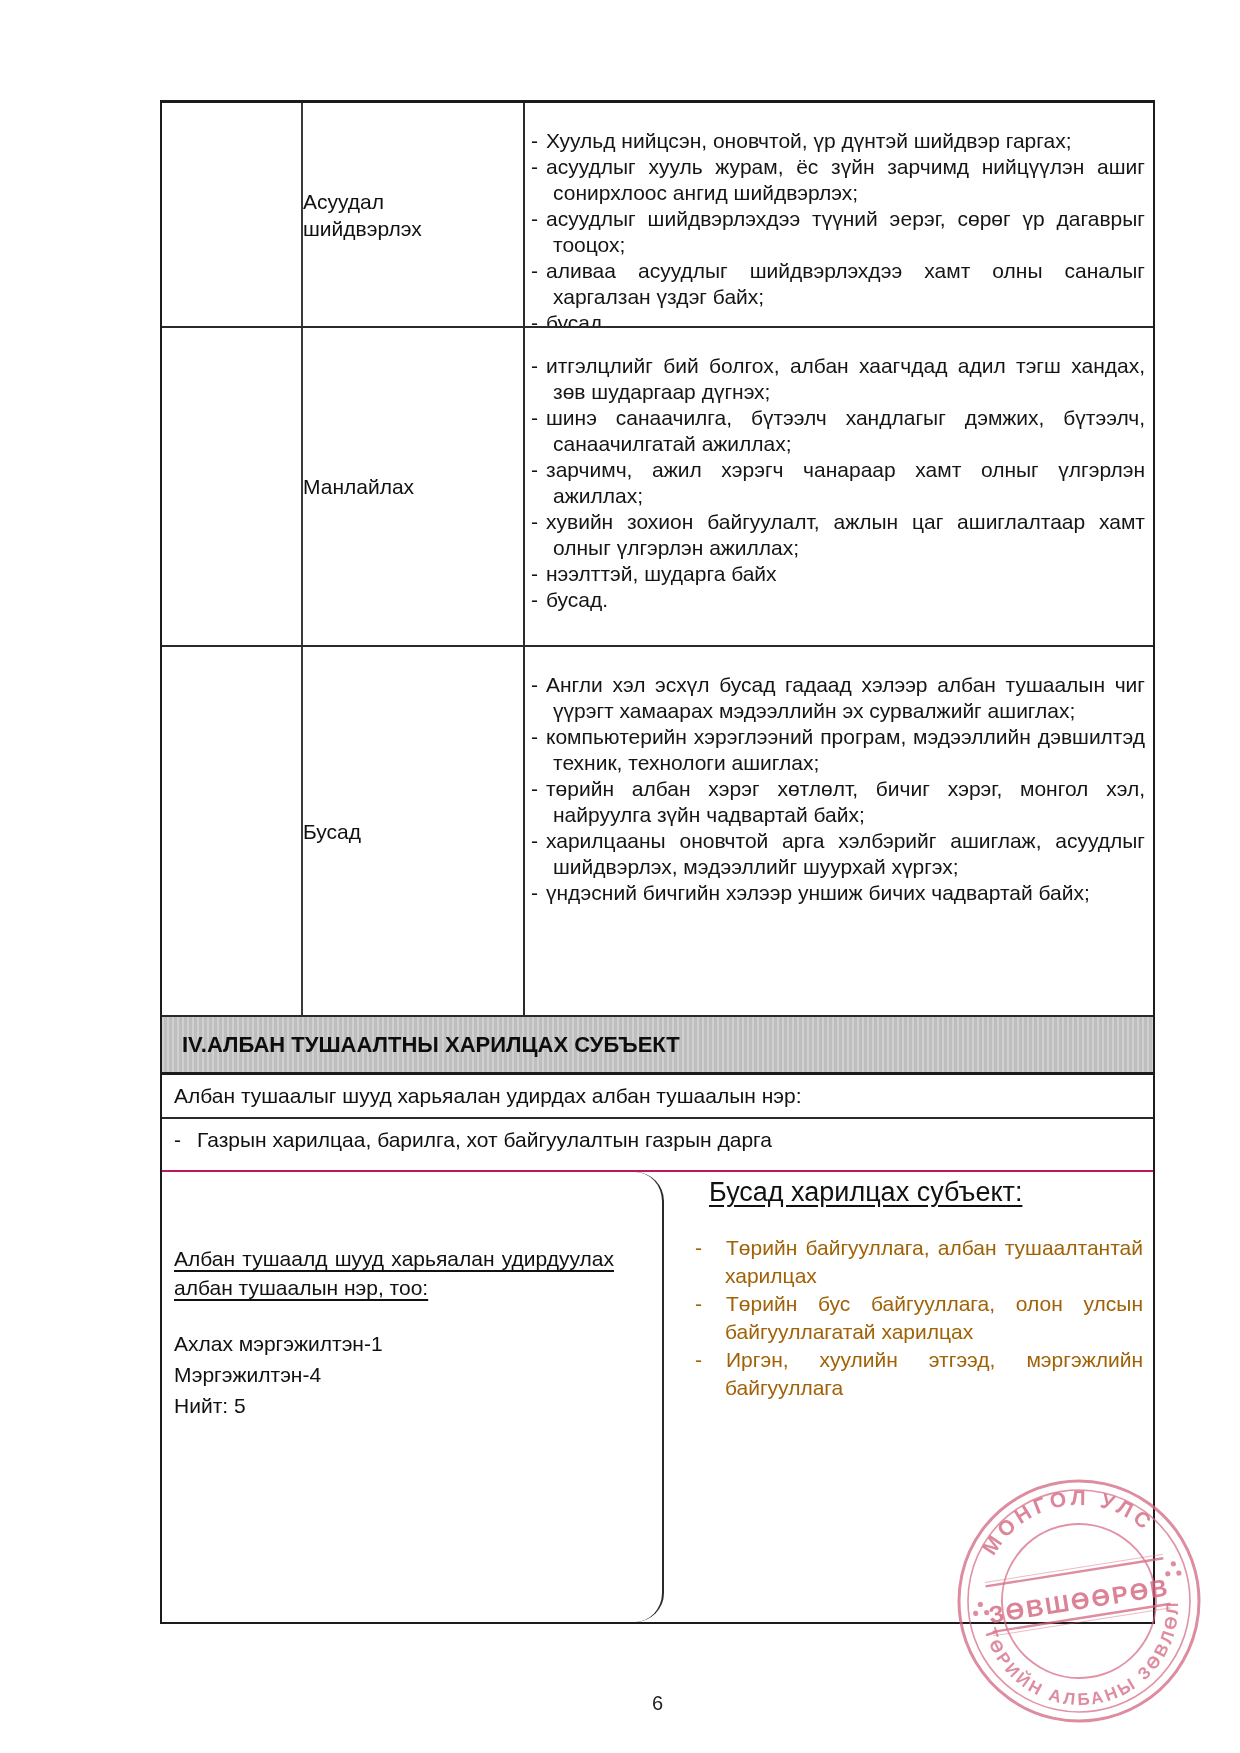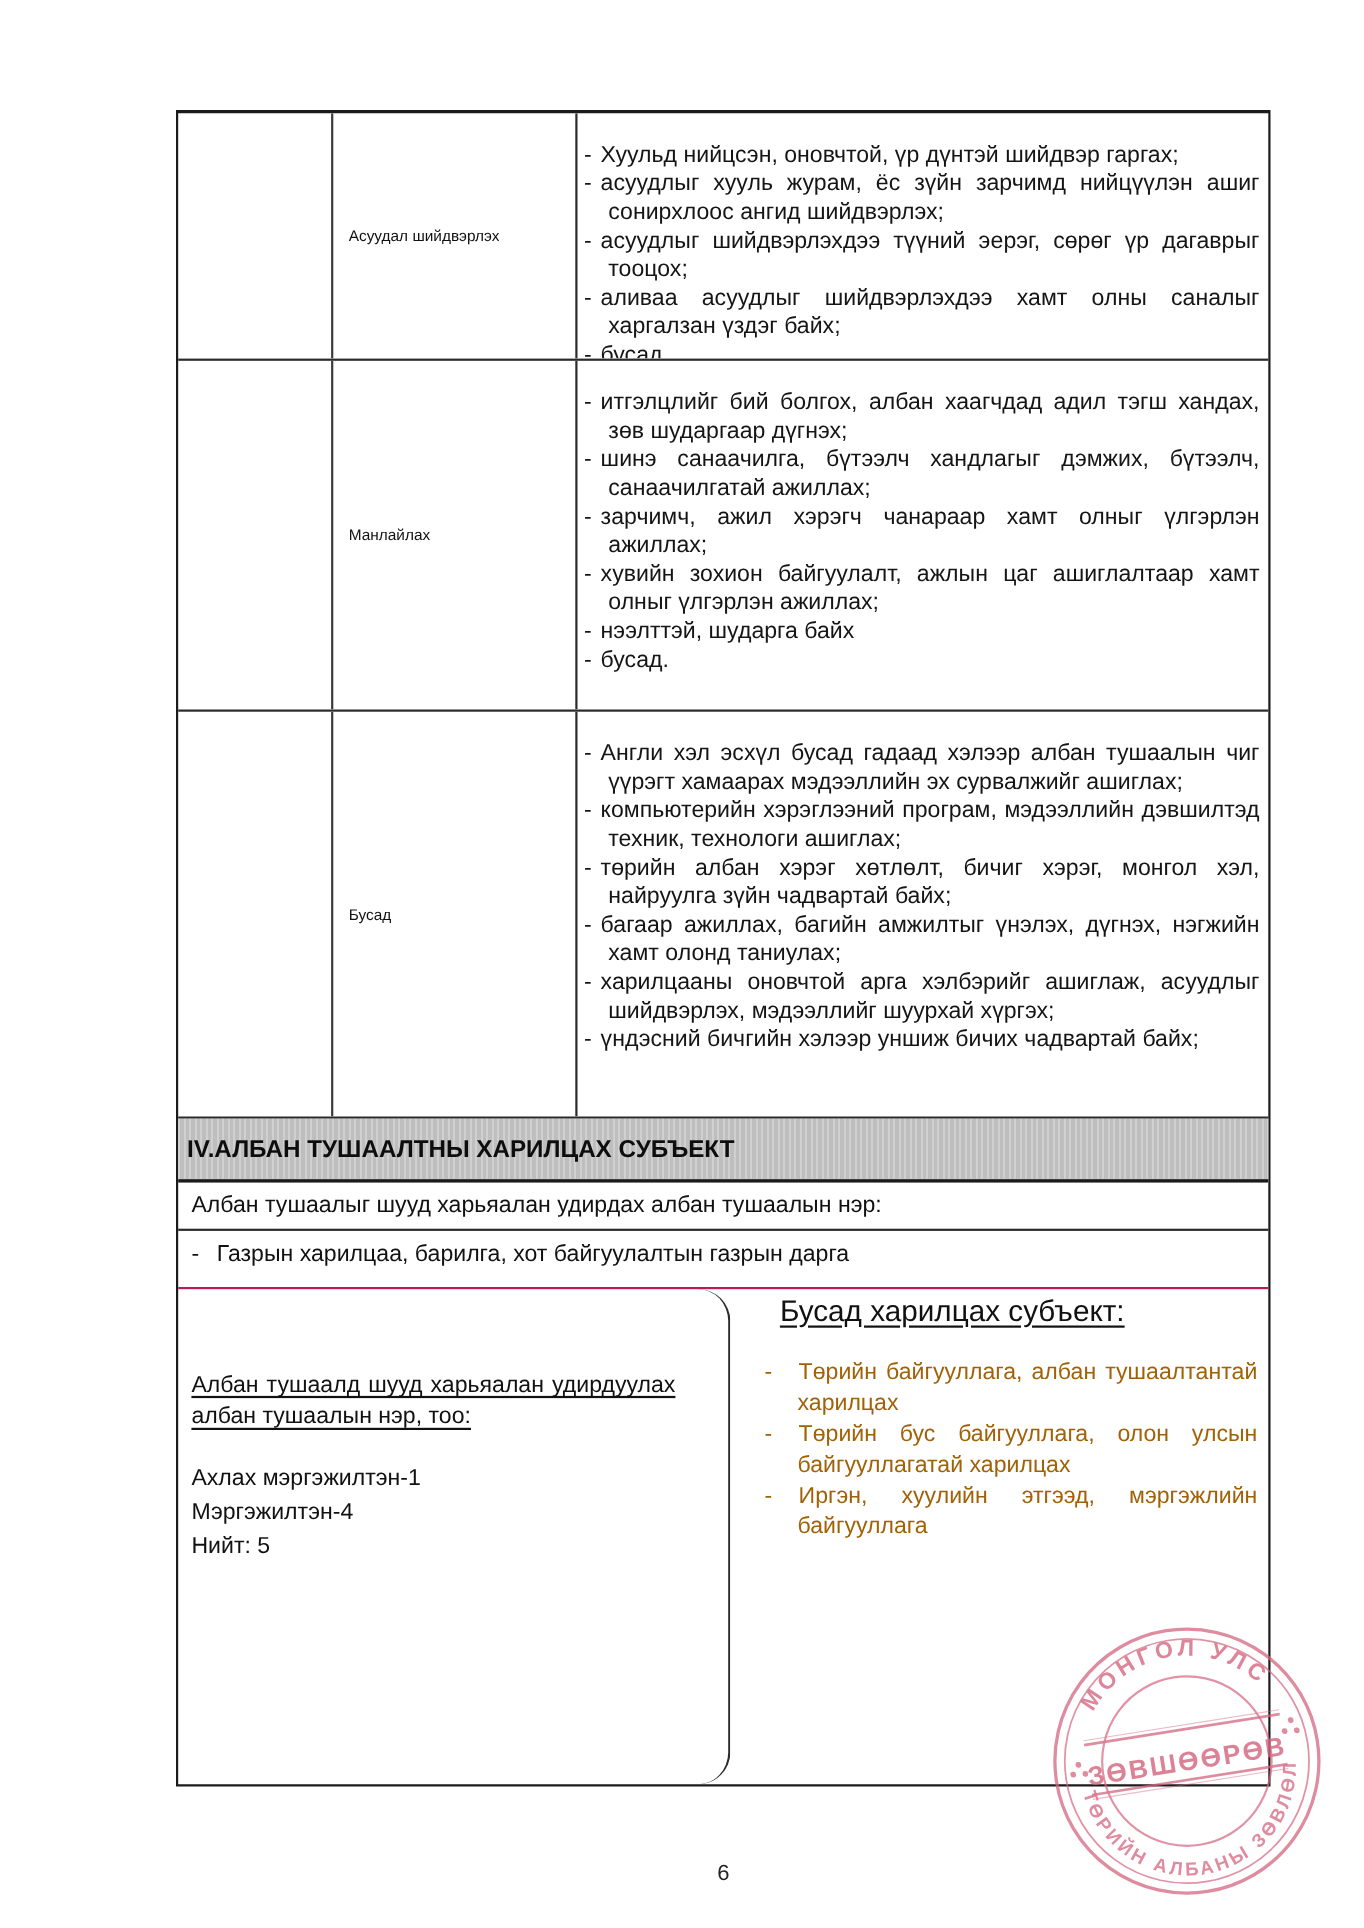--- a/index.html
+++ b/index.html
@@ -13,37 +13,37 @@
   }
   .doc{
     position:absolute;left:160px;top:100px;width:995px;
     border:2px solid #1b1b1b;border-top-width:3px;
     box-sizing:border-box;
     background:#fff;
   }
   .trow{display:flex;box-sizing:border-box;border-bottom:2px solid #2a2a2a;overflow:hidden;}
   .c1{width:141px;box-sizing:border-box;border-right:2px solid #3a3a3a;}
   .c2{width:222px;box-sizing:border-box;border-right:2px solid #2a2a2a;
-      display:flex;align-items:center;padding-left:14px;
-      font-size:14px;line-height:27px;}
+      display:flex;align-items:center;
+      font-size:21px;line-height:27px;}
   .c2 .lbl{display:block;max-width:160px;}
   .c3{flex:1;box-sizing:border-box;padding:25px 8px 0 6px;overflow:hidden;}
   .bullet{
     font-size:21px;line-height:26px;
     text-align:justify;
     padding-left:22px;text-indent:-22px;
     color:#151515;
   }
   .bullet::before{content:"-";padding-right:8px;}
   .grayband{
     box-sizing:border-box;height:58px;
     background:#c6c6c6;
     background-image:repeating-linear-gradient(90deg,rgba(255,255,255,.18) 0 2px,rgba(0,0,0,0.04) 2px 5px);
     border-bottom:3px solid #1b1b1b;
-    display:flex;align-items:center;padding-left:8px;
+    display:flex;align-items:center;padding-left:20px;
     font-weight:bold;font-size:22px;color:#0d0d0d;
   }
   .band2{
     box-sizing:border-box;height:44px;border-bottom:2px solid #2a2a2a;
     display:flex;align-items:center;padding-left:12px;
     font-size:21px;
   }
   .band2 .und{text-underline-offset:3px;}
   .band3{
     box-sizing:border-box;height:53px;border-bottom:2px solid #be185d;
@@ -120,21 +120,20 @@
 
     <div class="trow" style="height:370px">
       <div class="c1"></div>
       <div class="c2">
         <span class="lbl">Бусад</span>
       </div>
       <div class="c3">
         <div class="bullet"><span>Англи хэл эсхүл бусад гадаад хэлээр албан тушаалын чиг үүрэгт хамаарах мэдээллийн эх сурвалжийг ашиглах;</span></div>
         <div class="bullet"><span>компьютерийн хэрэглээний програм, мэдээллийн дэвшилтэд техник, технологи ашиглах;</span></div>
         <div class="bullet"><span>төрийн албан хэрэг хөтлөлт, бичиг хэрэг, монгол хэл, найруулга зүйн чадвартай байх;</span></div>
-        <div class="bullet"><span>багаар ажиллах, багийн амжилтыг үнэлэх, дүгнэх, нэгжийн хамт олонд таниулах;</span></div>
         <div class="bullet"><span>харилцааны оновчтой арга хэлбэрийг ашиглаж, асуудлыг шийдвэрлэх, мэдээллийг шуурхай хүргэх;</span></div>
         <div class="bullet"><span>үндэсний бичгийн хэлээр уншиж бичих чадвартай байх;</span></div>
       </div>
     </div>
 
     <div class="grayband">
       <span>IV.АЛБАН ТУШААЛТНЫ ХАРИЛЦАХ СУБЪЕКТ</span>
     </div>
 
     <div class="band2">

